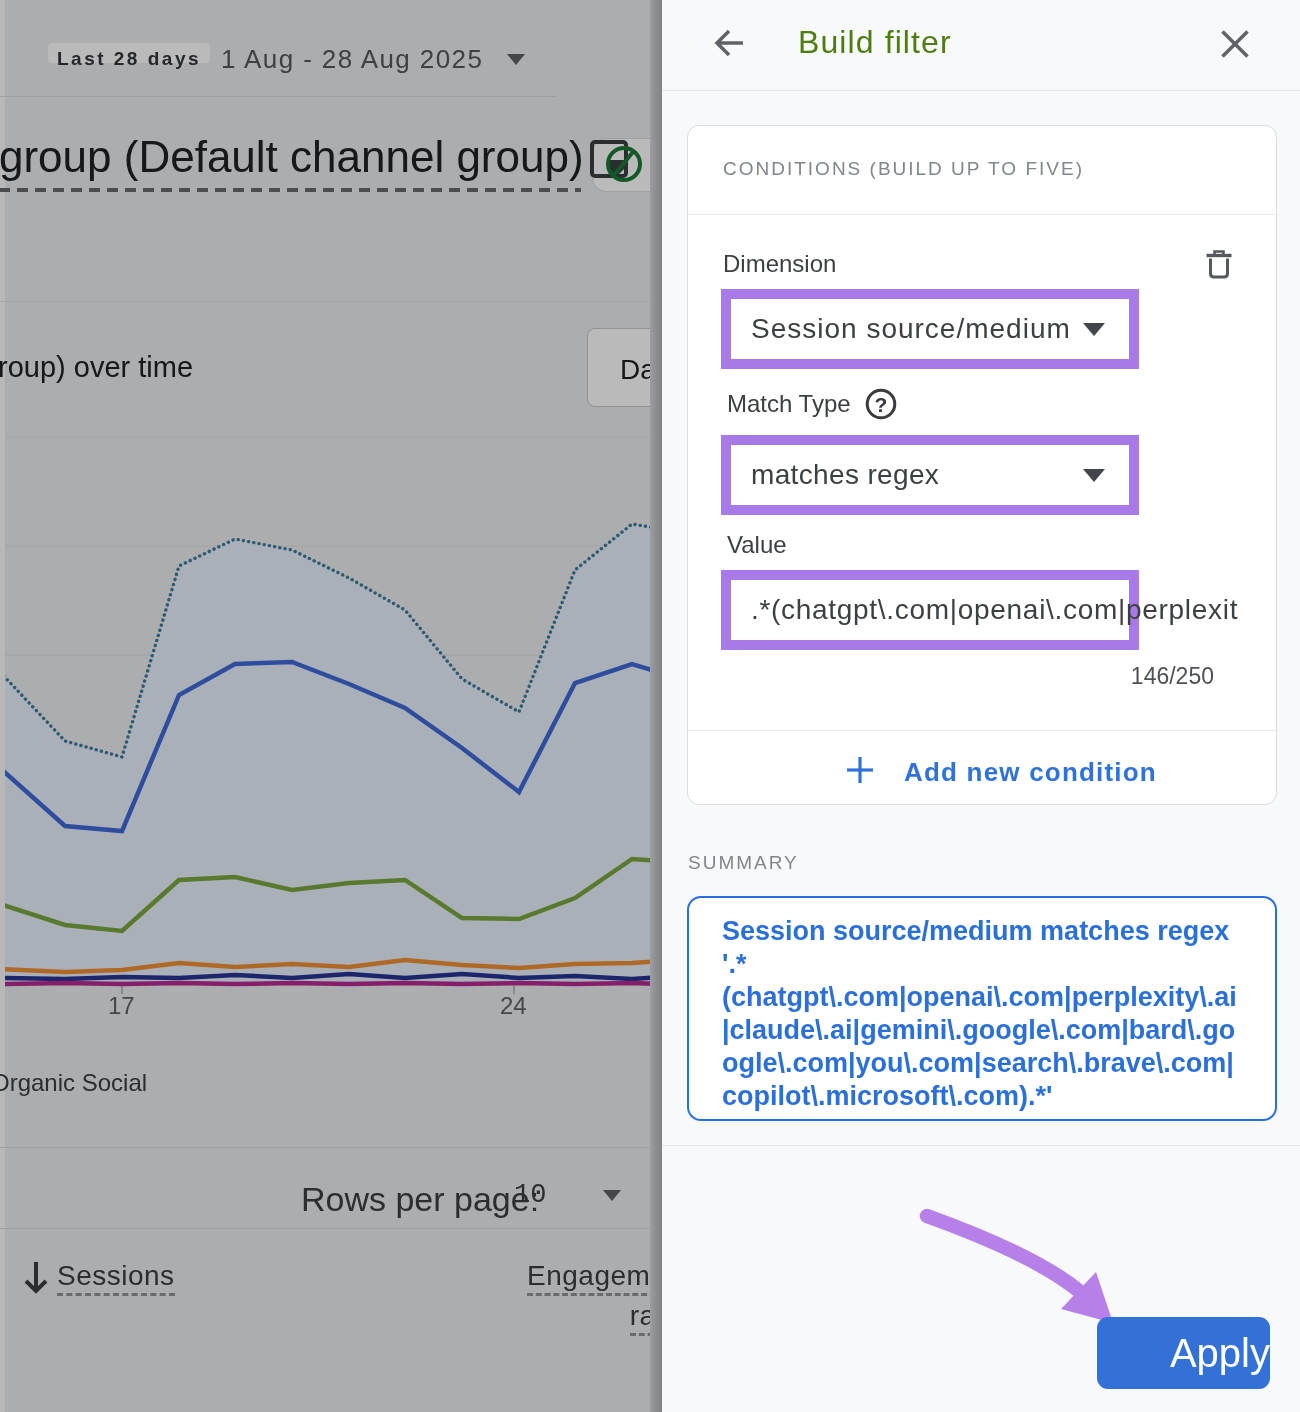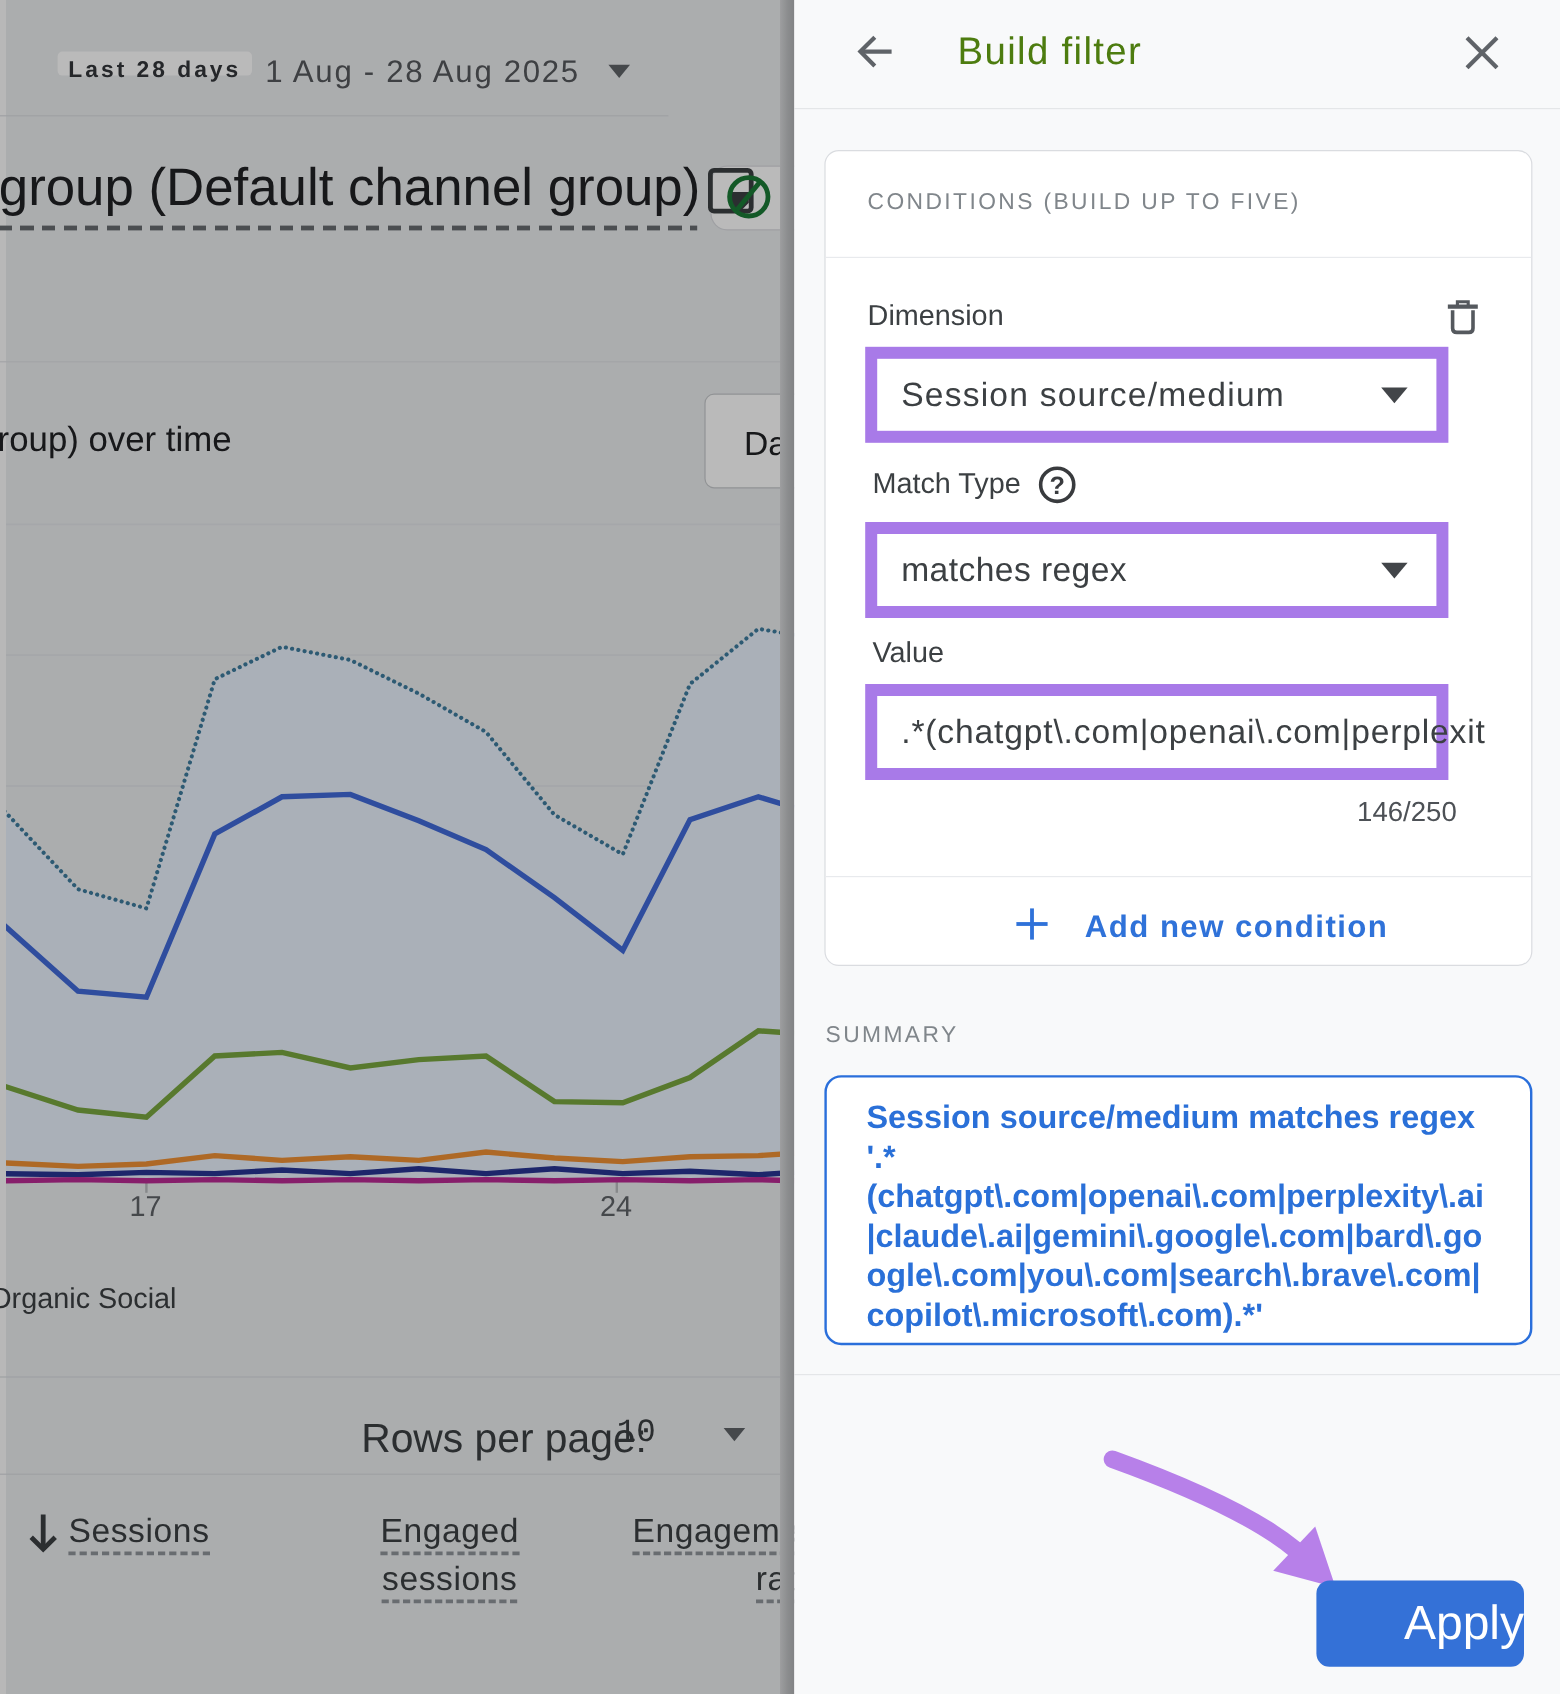--- a/index.html
+++ b/index.html
@@ -44,21 +44,21 @@
 
 #panel { position:absolute; left:662px; top:0; width:638px; height:1412px; background:#f8f9fa; }
 #ptitle { position:absolute; left:136px; top:24px; font-size:32px; letter-spacing:1.1px; color:#4d7c0f; }
 #pdiv1 { position:absolute; left:0; top:90px; width:638px; height:1px; background:#e4e6e8; }
 
 #card { position:absolute; left:25px; top:125px; width:590px; height:680px; background:#fff; border:1px solid #dadce0; border-radius:12px; }
 #cond { position:absolute; left:35px; top:32px; font-size:19px; letter-spacing:2px; color:#80868b; }
 #carddiv { position:absolute; left:0; top:88px; width:588px; height:1px; background:#e8eaed; }
 #dimlabel { position:absolute; left:35px; top:124px; font-size:24px; color:#3c4043; }
 
-.pbox { position:absolute; left:33px; width:486px; height:80px; border:10px solid #a87ae8; background:#fff; }
+.pbox { position:absolute; left:33px; width:418px; height:80px; border:10px solid #a87ae8; background:#fff; }
 .pbox .val { position:absolute; left:20px; top:14px; font-size:28px; letter-spacing:0.35px; color:#3c4043; white-space:nowrap; }
 .pbox .sel-caret { position:absolute; right:24px; top:24px; width:0; height:0;
   border-left:11px solid transparent; border-right:11px solid transparent; border-top:13px solid #424549; }
 #pbox1 { top:163px; } #pbox1 .val { letter-spacing:1px; }
 #pbox2 { top:309px; }
 #pbox3 { top:444px; }
 #pbox3 .val { overflow:hidden; width:487px; letter-spacing:0.7px; }
 
 #mtlabel { position:absolute; left:39px; top:264px; font-size:24px; color:#3c4043; }
 #vallabel { position:absolute; left:39px; top:405px; font-size:24px; color:#3c4043; }
@@ -124,21 +124,20 @@
   <div id="rowsper">Rows per page:</div>
   <div id="rows10">10</div>
   <div id="rp-caret" class="caret"></div>
   <div id="div3"></div>
 
   <svg class="abs" style="left:22px;top:1258px;" width="28" height="40" viewBox="0 0 28 40">
     <line x1="14" y1="4" x2="14" y2="32" stroke="#3c4043" stroke-width="4"></line>
     <polyline points="4,23 14,33 24,23" fill="none" stroke="#3c4043" stroke-width="4"></polyline>
   </svg>
   <div class="th" style="left:57px; top:1256px;"><span class="dashu">Sessions</span></div>
-  <div class="th" style="left:317px; top:1256px; text-align:center;"><span class="dashu">Engaged</span><br><span class="dashu">sessions</span></div>
   <div class="th" style="left:527px; top:1256px; width:153px; text-align:right; white-space:nowrap;"><span class="dashu">Engagement</span><br><span class="dashu">rate</span></div>
 
   <div id="scrollstrip"></div>
   <div id="scrim"></div>
 </div>
 
 <div id="panel">
   <svg class="abs" style="left:52px;top:28px;" width="32" height="30" viewBox="0 0 32 30">
     <line x1="3" y1="15" x2="29" y2="15" stroke="#5f6368" stroke-width="3.5"></line>
     <polyline points="15,3 3,15 15,27" fill="none" stroke="#5f6368" stroke-width="3.5"></polyline>

